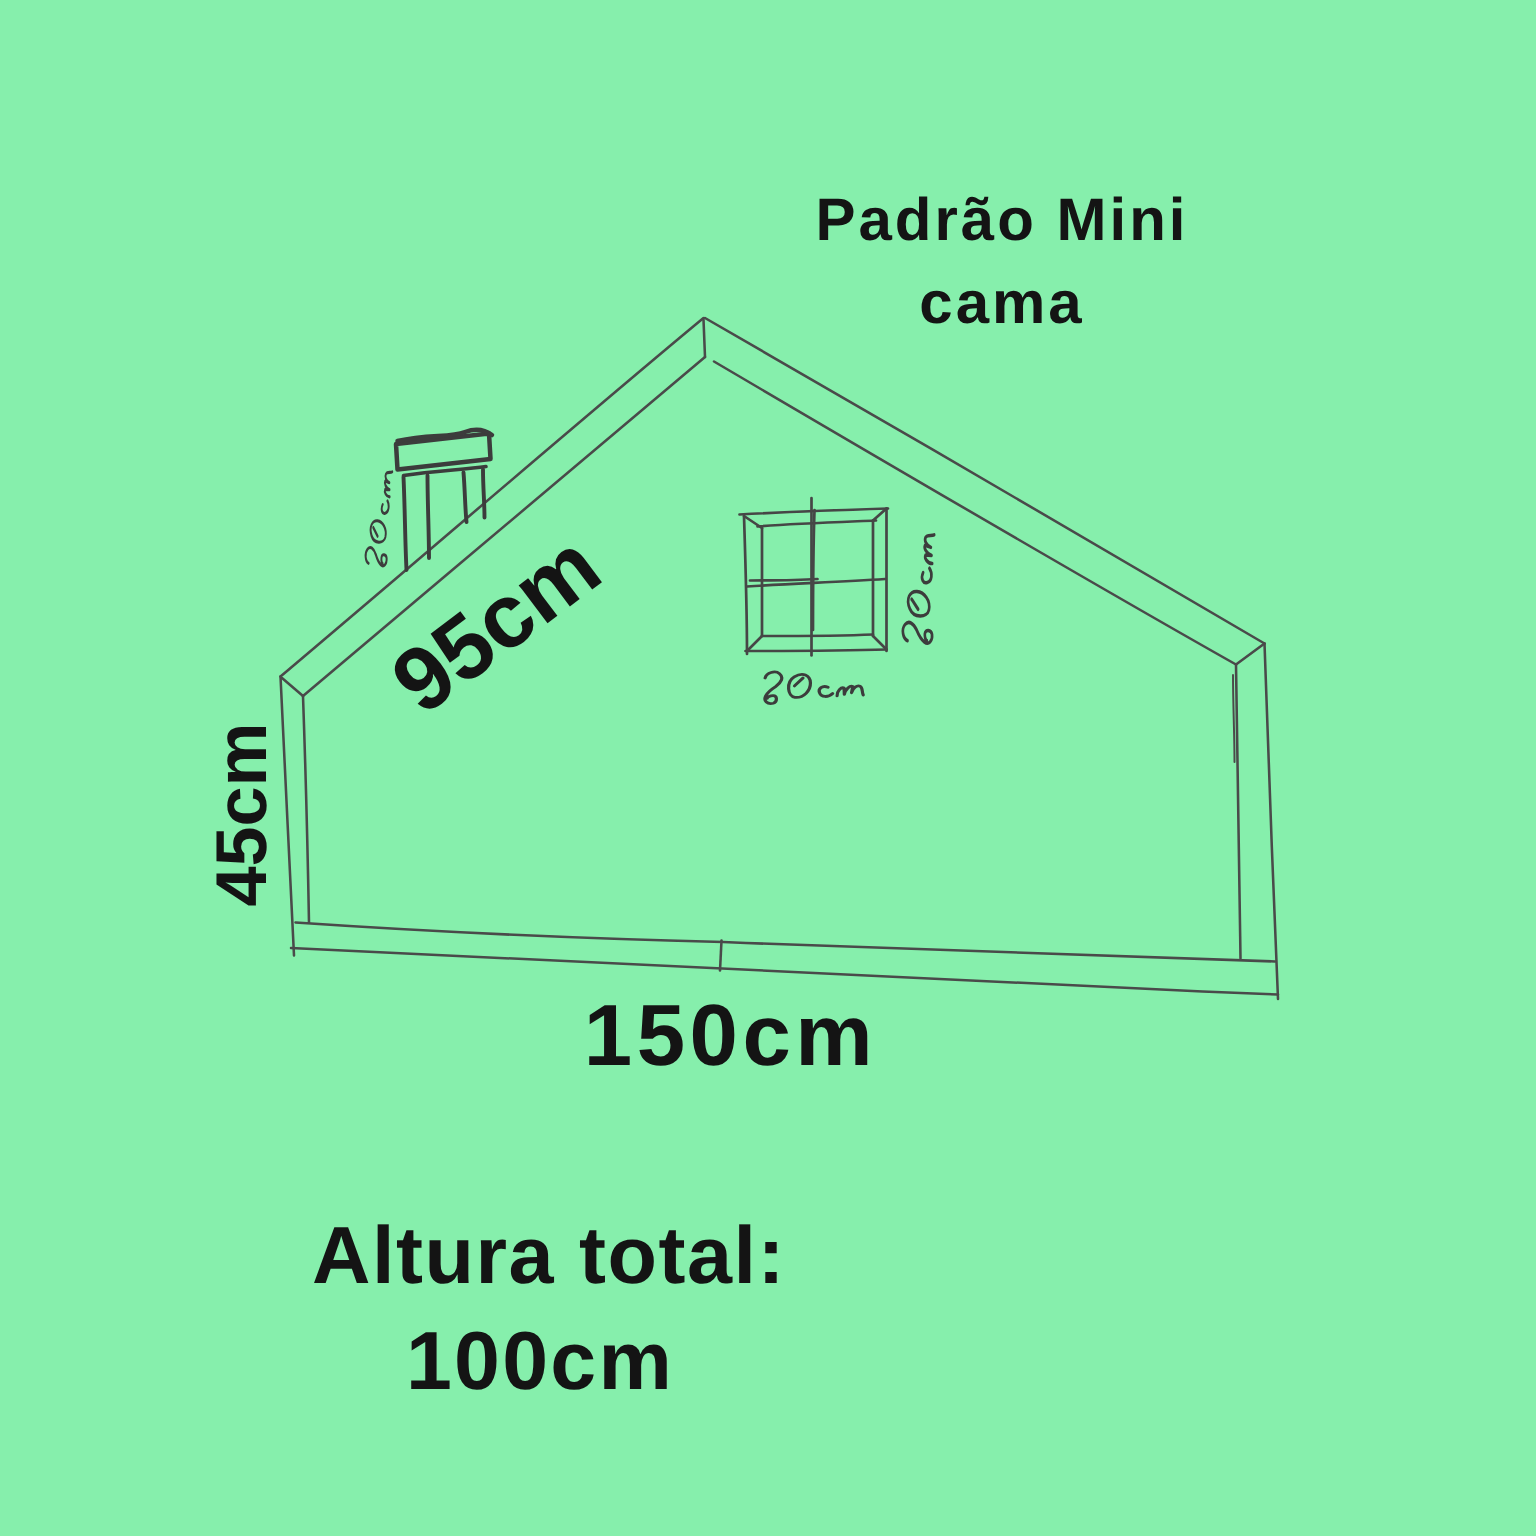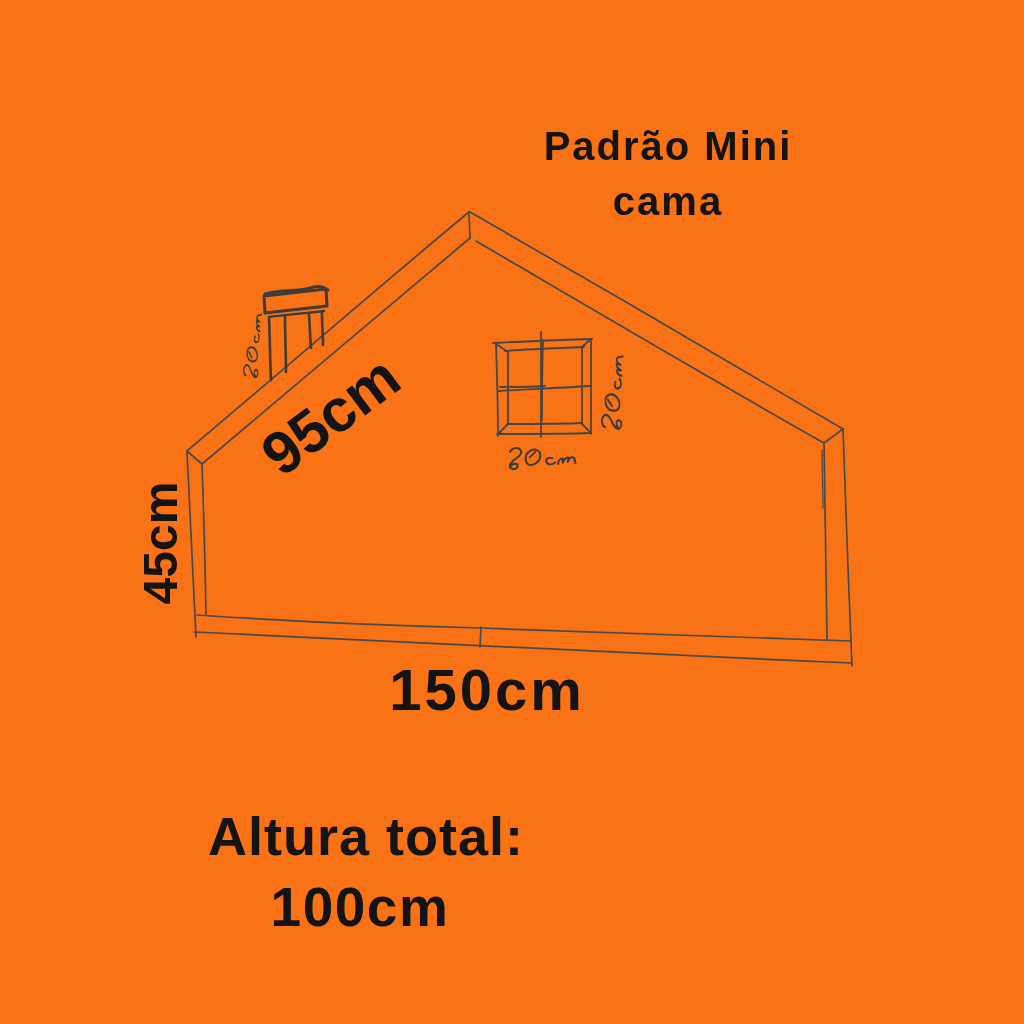--- a/index.html
+++ b/index.html
@@ -1,17 +1,17 @@
 <!DOCTYPE html>
 <html><head>
 <meta charset="utf-8">
 <title>Padrão Mini cama</title>
 <style>
   html,body{margin:0;padding:0;background:#ffffff;}
-  .page{width:1024px;height:1024px;position:relative;background:#f97316;overflow:hidden;}
+  .page{width:1024px;height:1024px;position:relative;background:#86efac;overflow:hidden;}
   svg text{font-family:"Liberation Sans",sans-serif;font-weight:700;fill:#141414;}
 </style>
 </head>
 <body>
 <div class="page">
 <svg width="1024" height="1024" viewBox="0 0 1024 1024" fill="none" stroke-linecap="round" stroke-linejoin="round">
   <defs>
 
     <g id="hw20cm" fill="none" stroke="#3c3c3c" stroke-width="2.2">
       <path d="M3,6 C4,2 10,0 13,3 C16,6 14,10 10,13 C7,15 4,18 3,20 C1,24 4,27 8,26 C11,25 11,20 8,20 C6,20 4,21 4,22"></path>

